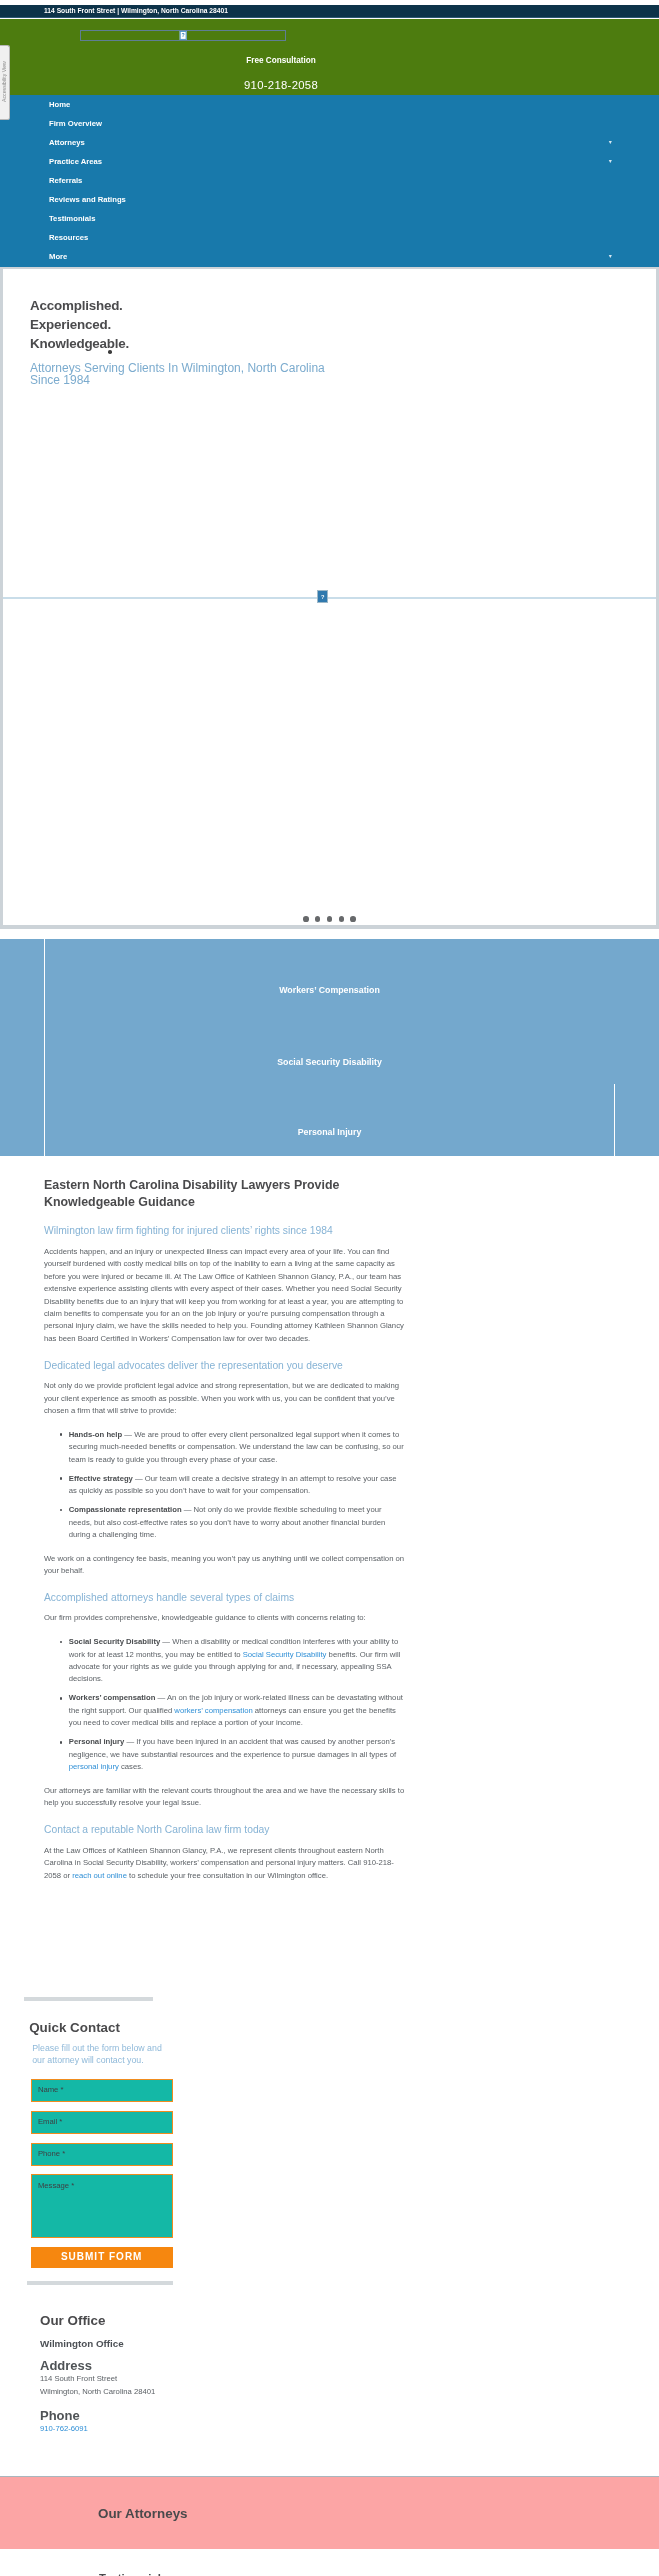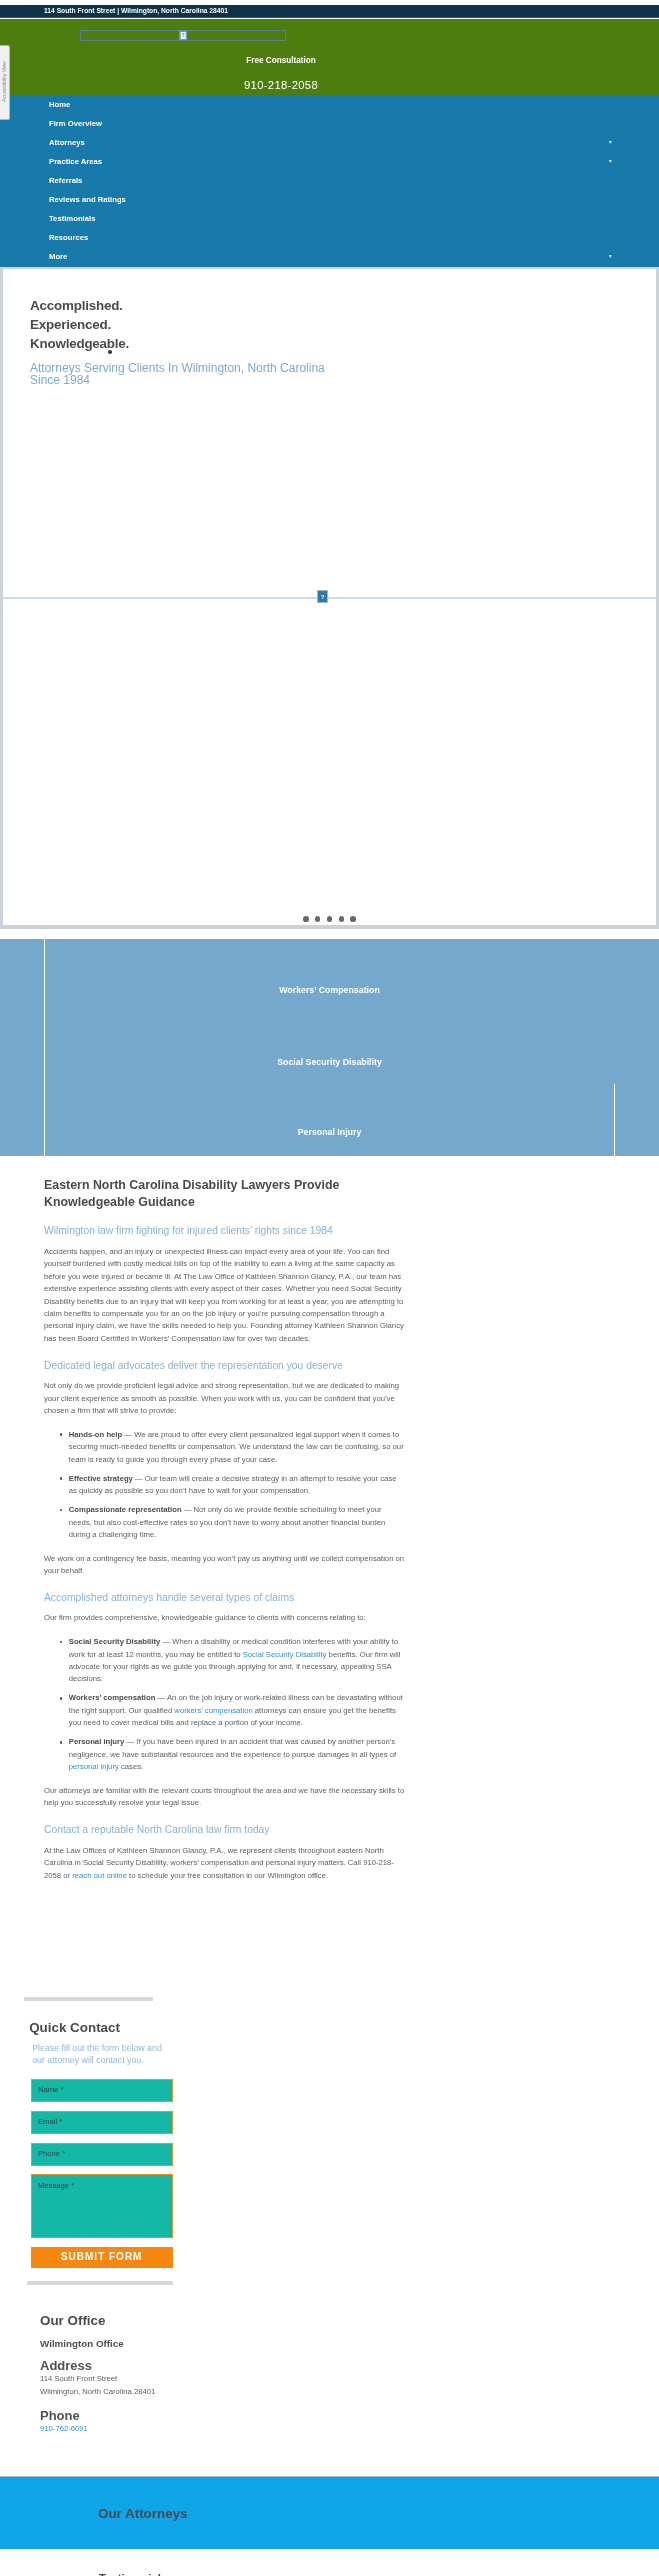--- a/index.html
+++ b/index.html
@@ -65,21 +65,21 @@
   .submit { width:142px; height:20.6px; background:#f6870f; border:none; color:#fff; font-size:10px; font-weight:bold; letter-spacing:1px; text-align:center; line-height:20.6px; cursor:pointer; font-family:"Liberation Sans", sans-serif; }
   .divider2 { margin:13px 0 0 2.6px; width:146px; height:4.1px; background:#d4d9dc; }
   .office { margin-left:16px; }
   .office .o-title { margin-top:28px; font-size:13.4px; font-weight:bold; color:#4a4a4c; }
   .office .o-name { margin-top:10.3px; font-size:9.8px; font-weight:600; color:#4d5156; }
   .office .o-label { margin-top:9.3px; font-size:13px; font-weight:bold; color:#4f5356; }
   .office .o-line { font-size:7.7px; line-height:12.4px; color:#5c6166; }
   .office .o-phone { display:inline-block; margin-top:1px; font-size:7.7px; }
 
   
-  .att-band { position:absolute; top:2476px; left:0; width:659px; height:74px; background:#0ea5e9; border-top:1px solid #a9b6bd; border-bottom:1px solid #a9b6bd; }
+  .att-band { position:absolute; top:2476px; left:0; width:659px; height:74px; background:#fca5a5; border-top:1px solid #a9b6bd; border-bottom:1px solid #a9b6bd; }
   .att-band span { position:absolute; left:98px; top:50%; transform:translateY(-50%); font-size:13.4px; font-weight:bold; color:#4a4a4c; }
   .testimonials { position:absolute; top:2549px; left:0; width:659px; height:89px; background:#fff; }
   .testimonials span { position:absolute; left:99px; top:23px; font-size:11.3px; font-weight:bold; color:#4a4a4c; }
 </style>
 </head>
 <body>
 
 <div class="page">
 
   <div class="addressbar">

